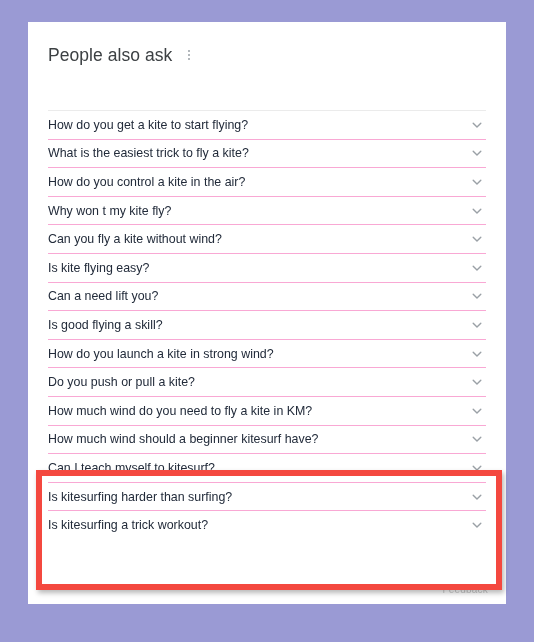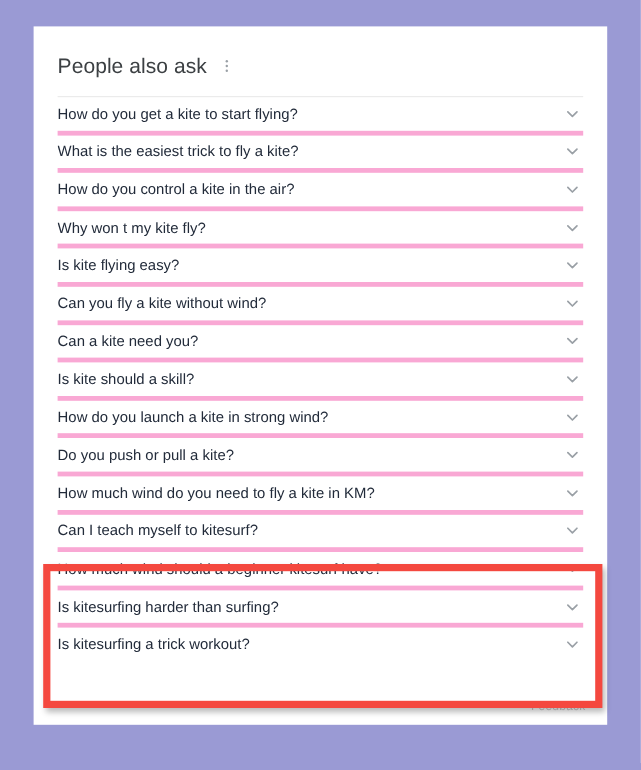--- a/index.html
+++ b/index.html
@@ -73,29 +73,30 @@
   
   .paa-list {
     position: absolute;
     left: 20px;
     top: 58px;
     width: 438px;
   }
   .paa-row {
     position: relative;
     height: 27.6px;
-    border-top: 4px solid #f9a8d4;
+    border-top: 1px solid #f9a8d4;
     display: flex;
     align-items: center;
     justify-content: space-between;
     cursor: pointer;
     background: #fff;
   }
   .paa-row:first-child {
     border-top: 1px solid #ebebeb;
+    margin-top: 30px;
   }
   .paa-q {
     font-size: 12.4px;
     line-height: 16px;
     color: #222b3a;
     white-space: nowrap;
     overflow: hidden;
     text-overflow: ellipsis;
     padding-right: 14px;
     letter-spacing: 0.01px;
@@ -180,45 +181,45 @@
         </div>
         <div class="paa-row">
           <span class="paa-q">Why won t my kite fly?</span>
           <span class="chevron-icon">
             <svg width="14" height="14" viewBox="0 0 14 14" aria-hidden="true">
               <path d="M3.2 5.2 L7 9.0 L10.8 5.2" fill="none" stroke="#9aa0a6" stroke-width="1.4" stroke-linecap="round" stroke-linejoin="round"></path>
             </svg>
           </span>
         </div>
         <div class="paa-row">
+          <span class="paa-q">Can you fly a kite without wind?</span>
+          <span class="chevron-icon">
+            <svg width="14" height="14" viewBox="0 0 14 14" aria-hidden="true">
+              <path d="M3.2 5.2 L7 9.0 L10.8 5.2" fill="none" stroke="#9aa0a6" stroke-width="1.4" stroke-linecap="round" stroke-linejoin="round"></path>
+            </svg>
+          </span>
+        </div>
+        <div class="paa-row">
           <span class="paa-q">Is kite flying easy?</span>
           <span class="chevron-icon">
             <svg width="14" height="14" viewBox="0 0 14 14" aria-hidden="true">
               <path d="M3.2 5.2 L7 9.0 L10.8 5.2" fill="none" stroke="#9aa0a6" stroke-width="1.4" stroke-linecap="round" stroke-linejoin="round"></path>
             </svg>
           </span>
         </div>
         <div class="paa-row">
-          <span class="paa-q">Can you fly a kite without wind?</span>
-          <span class="chevron-icon">
-            <svg width="14" height="14" viewBox="0 0 14 14" aria-hidden="true">
-              <path d="M3.2 5.2 L7 9.0 L10.8 5.2" fill="none" stroke="#9aa0a6" stroke-width="1.4" stroke-linecap="round" stroke-linejoin="round"></path>
-            </svg>
-          </span>
-        </div>
-        <div class="paa-row">
-          <span class="paa-q">Can a kite need you?</span>
-          <span class="chevron-icon">
-            <svg width="14" height="14" viewBox="0 0 14 14" aria-hidden="true">
-              <path d="M3.2 5.2 L7 9.0 L10.8 5.2" fill="none" stroke="#9aa0a6" stroke-width="1.4" stroke-linecap="round" stroke-linejoin="round"></path>
-            </svg>
-          </span>
-        </div>
-        <div class="paa-row">
-          <span class="paa-q">Is kite should a skill?</span>
+          <span class="paa-q">Can a need lift you?</span>
+          <span class="chevron-icon">
+            <svg width="14" height="14" viewBox="0 0 14 14" aria-hidden="true">
+              <path d="M3.2 5.2 L7 9.0 L10.8 5.2" fill="none" stroke="#9aa0a6" stroke-width="1.4" stroke-linecap="round" stroke-linejoin="round"></path>
+            </svg>
+          </span>
+        </div>
+        <div class="paa-row">
+          <span class="paa-q">Is good flying a skill?</span>
           <span class="chevron-icon">
             <svg width="14" height="14" viewBox="0 0 14 14" aria-hidden="true">
               <path d="M3.2 5.2 L7 9.0 L10.8 5.2" fill="none" stroke="#9aa0a6" stroke-width="1.4" stroke-linecap="round" stroke-linejoin="round"></path>
             </svg>
           </span>
         </div>
         <div class="paa-row">
           <span class="paa-q">How do you launch a kite in strong wind?</span>
           <span class="chevron-icon">
             <svg width="14" height="14" viewBox="0 0 14 14" aria-hidden="true">
@@ -236,36 +237,36 @@
         </div>
         <div class="paa-row">
           <span class="paa-q">How much wind do you need to fly a kite in KM?</span>
           <span class="chevron-icon">
             <svg width="14" height="14" viewBox="0 0 14 14" aria-hidden="true">
               <path d="M3.2 5.2 L7 9.0 L10.8 5.2" fill="none" stroke="#9aa0a6" stroke-width="1.4" stroke-linecap="round" stroke-linejoin="round"></path>
             </svg>
           </span>
         </div>
         <div class="paa-row">
+          <span class="paa-q">How much wind should a beginner kitesurf have?</span>
+          <span class="chevron-icon">
+            <svg width="14" height="14" viewBox="0 0 14 14" aria-hidden="true">
+              <path d="M3.2 5.2 L7 9.0 L10.8 5.2" fill="none" stroke="#9aa0a6" stroke-width="1.4" stroke-linecap="round" stroke-linejoin="round"></path>
+            </svg>
+          </span>
+        </div>
+        <div class="paa-row">
           <span class="paa-q">Can I teach myself to kitesurf?</span>
           <span class="chevron-icon">
             <svg width="14" height="14" viewBox="0 0 14 14" aria-hidden="true">
               <path d="M3.2 5.2 L7 9.0 L10.8 5.2" fill="none" stroke="#9aa0a6" stroke-width="1.4" stroke-linecap="round" stroke-linejoin="round"></path>
             </svg>
           </span>
         </div>
         <div class="paa-row">
-          <span class="paa-q">How much wind should a beginner kitesurf have?</span>
-          <span class="chevron-icon">
-            <svg width="14" height="14" viewBox="0 0 14 14" aria-hidden="true">
-              <path d="M3.2 5.2 L7 9.0 L10.8 5.2" fill="none" stroke="#9aa0a6" stroke-width="1.4" stroke-linecap="round" stroke-linejoin="round"></path>
-            </svg>
-          </span>
-        </div>
-        <div class="paa-row">
           <span class="paa-q">Is kitesurfing harder than surfing?</span>
           <span class="chevron-icon">
             <svg width="14" height="14" viewBox="0 0 14 14" aria-hidden="true">
               <path d="M3.2 5.2 L7 9.0 L10.8 5.2" fill="none" stroke="#9aa0a6" stroke-width="1.4" stroke-linecap="round" stroke-linejoin="round"></path>
             </svg>
           </span>
         </div>
         <div class="paa-row">
           <span class="paa-q">Is kitesurfing a trick workout?</span>
           <span class="chevron-icon">

